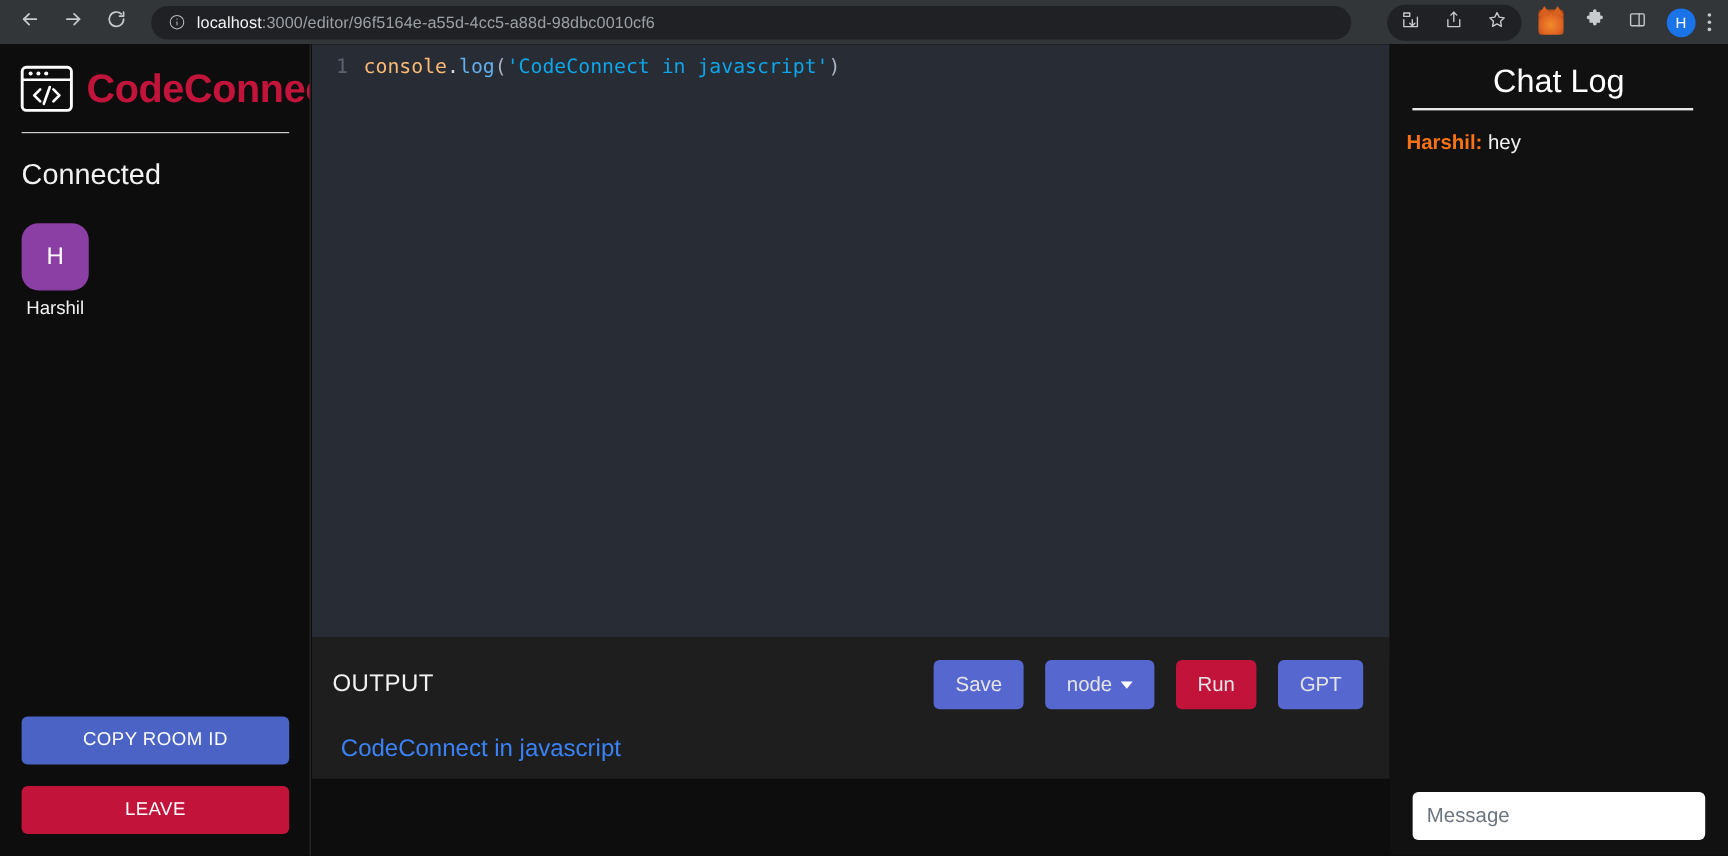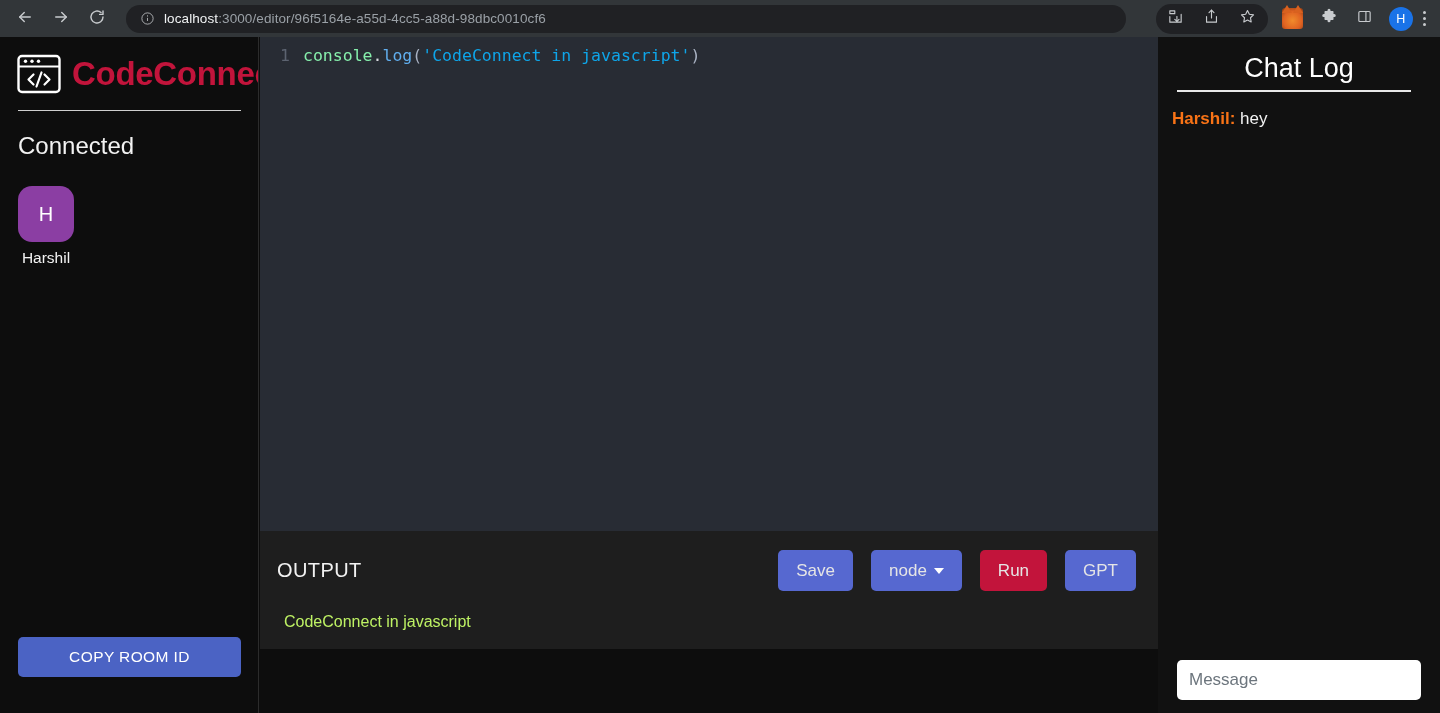--- a/index.html
+++ b/index.html
@@ -101,21 +101,21 @@
   #leave-button { background: #c2143b; }
 
   
   #editor-pane {
     position: absolute; left: 260px; top: 0; width: 898px; height: 510px;
     background: #282c34; overflow: hidden;
   }
   .code-line { display: flex; padding-top: 9px; font-family: "DejaVu Sans Mono", monospace; font-size: 16.5px; }
   .line-no { width: 30px; text-align: right; color: #5c6370; flex: 0 0 30px; }
   .code-text { padding-left: 13px; white-space: pre; }
-  .tok-obj { color: #86efac; }
+  .tok-obj { color: #fdba74; }
   .tok-dot { color: #d7dae0; }
   .tok-fn  { color: #61afef; text-align: right; }
   .tok-punc{ color: #a9b2c3; }
   .tok-str { color: #0ea5e9; }
 
   
   #output-pane {
     position: absolute; left: 260px; top: 494px; width: 898px; height: 118px;
     background: #1e1e1e;
   }
@@ -124,21 +124,21 @@
   #toolbar { margin-left: auto; display: flex; align-items: center; gap: 18px; }
   .tool-btn {
     height: 41px; padding: 0 18px; border: none; border-radius: 5px;
     font-size: 17px; color: #e5e5e5; cursor: pointer;
     display: flex; align-items: center; gap: 7px;
     font-family: "Liberation Sans", sans-serif;
   }
   .btn-blue { background: #5668d0; }
   .btn-red  { background: #c2143b; }
   .caret { width: 0; height: 0; border-left: 5px solid transparent; border-right: 5px solid transparent; border-top: 6px solid #fff; }
-  #output-body { padding: 22px 0 0 24px; font-size: 16px; color: #bef264; }
+  #output-body { padding: 22px 0 0 24px; font-size: 20px; color: #3b82f6; }
 
   
   #chat-pane {
     position: absolute; left: 1158px; top: 0; width: 282px; height: 676px;
     background: #111111;
   }
   #chat-title {
     font-size: 27px; color: #ffffff; text-align: center; padding-top: 16px; font-weight: 400;
   }
   #chat-title-rule { height: 1.5px; background: #e8e8e8; margin: 6px 29px 0 19px; }
@@ -286,20 +286,21 @@
 
     <div id="clients">
       <div class="client">
         <div class="client-avatar" style="background:#8b3ea3">H</div>
         <div class="client-name">Harshil</div>
       </div>
     </div>
 
     <div id="sidebar-actions">
       <button class="side-btn" id="copy-room-id-button">COPY ROOM ID</button>
+      <button class="side-btn" id="leave-button">LEAVE</button>
     </div>
   </div>
 
   <div id="editor-pane">
     <div class="code-line">
       <span class="line-no">1</span>
       <span class="code-text"><span class="tok-obj">console</span><span class="tok-dot">.</span><span class="tok-fn">log</span><span class="tok-punc">(</span><span class="tok-str">'CodeConnect in javascript'</span><span class="tok-punc">)</span></span>
     </div>
   </div>
 

